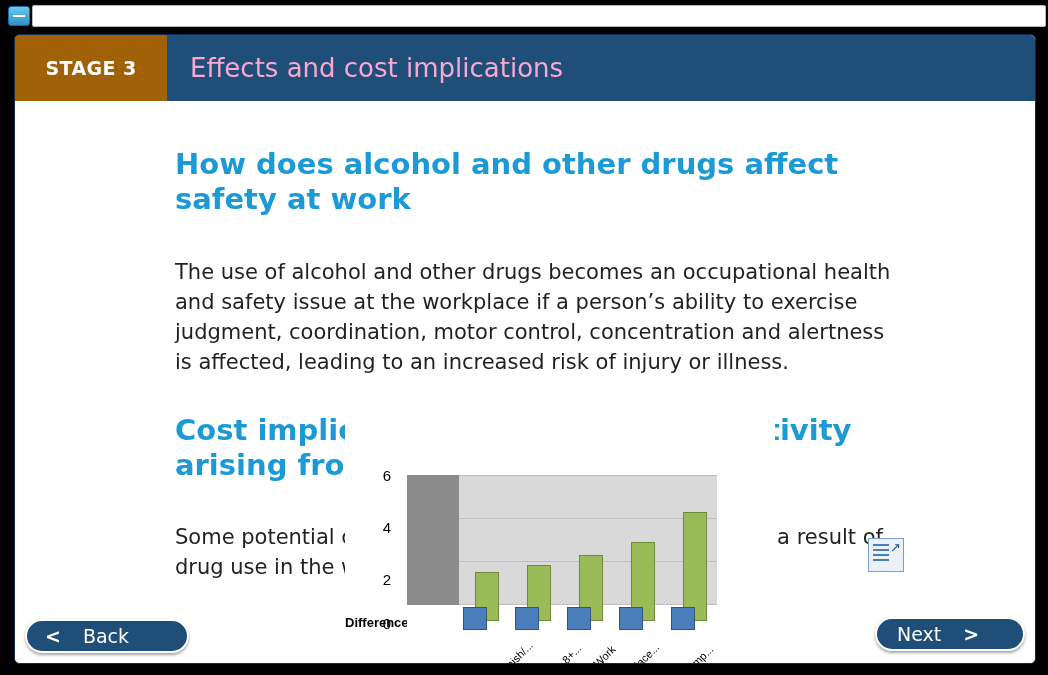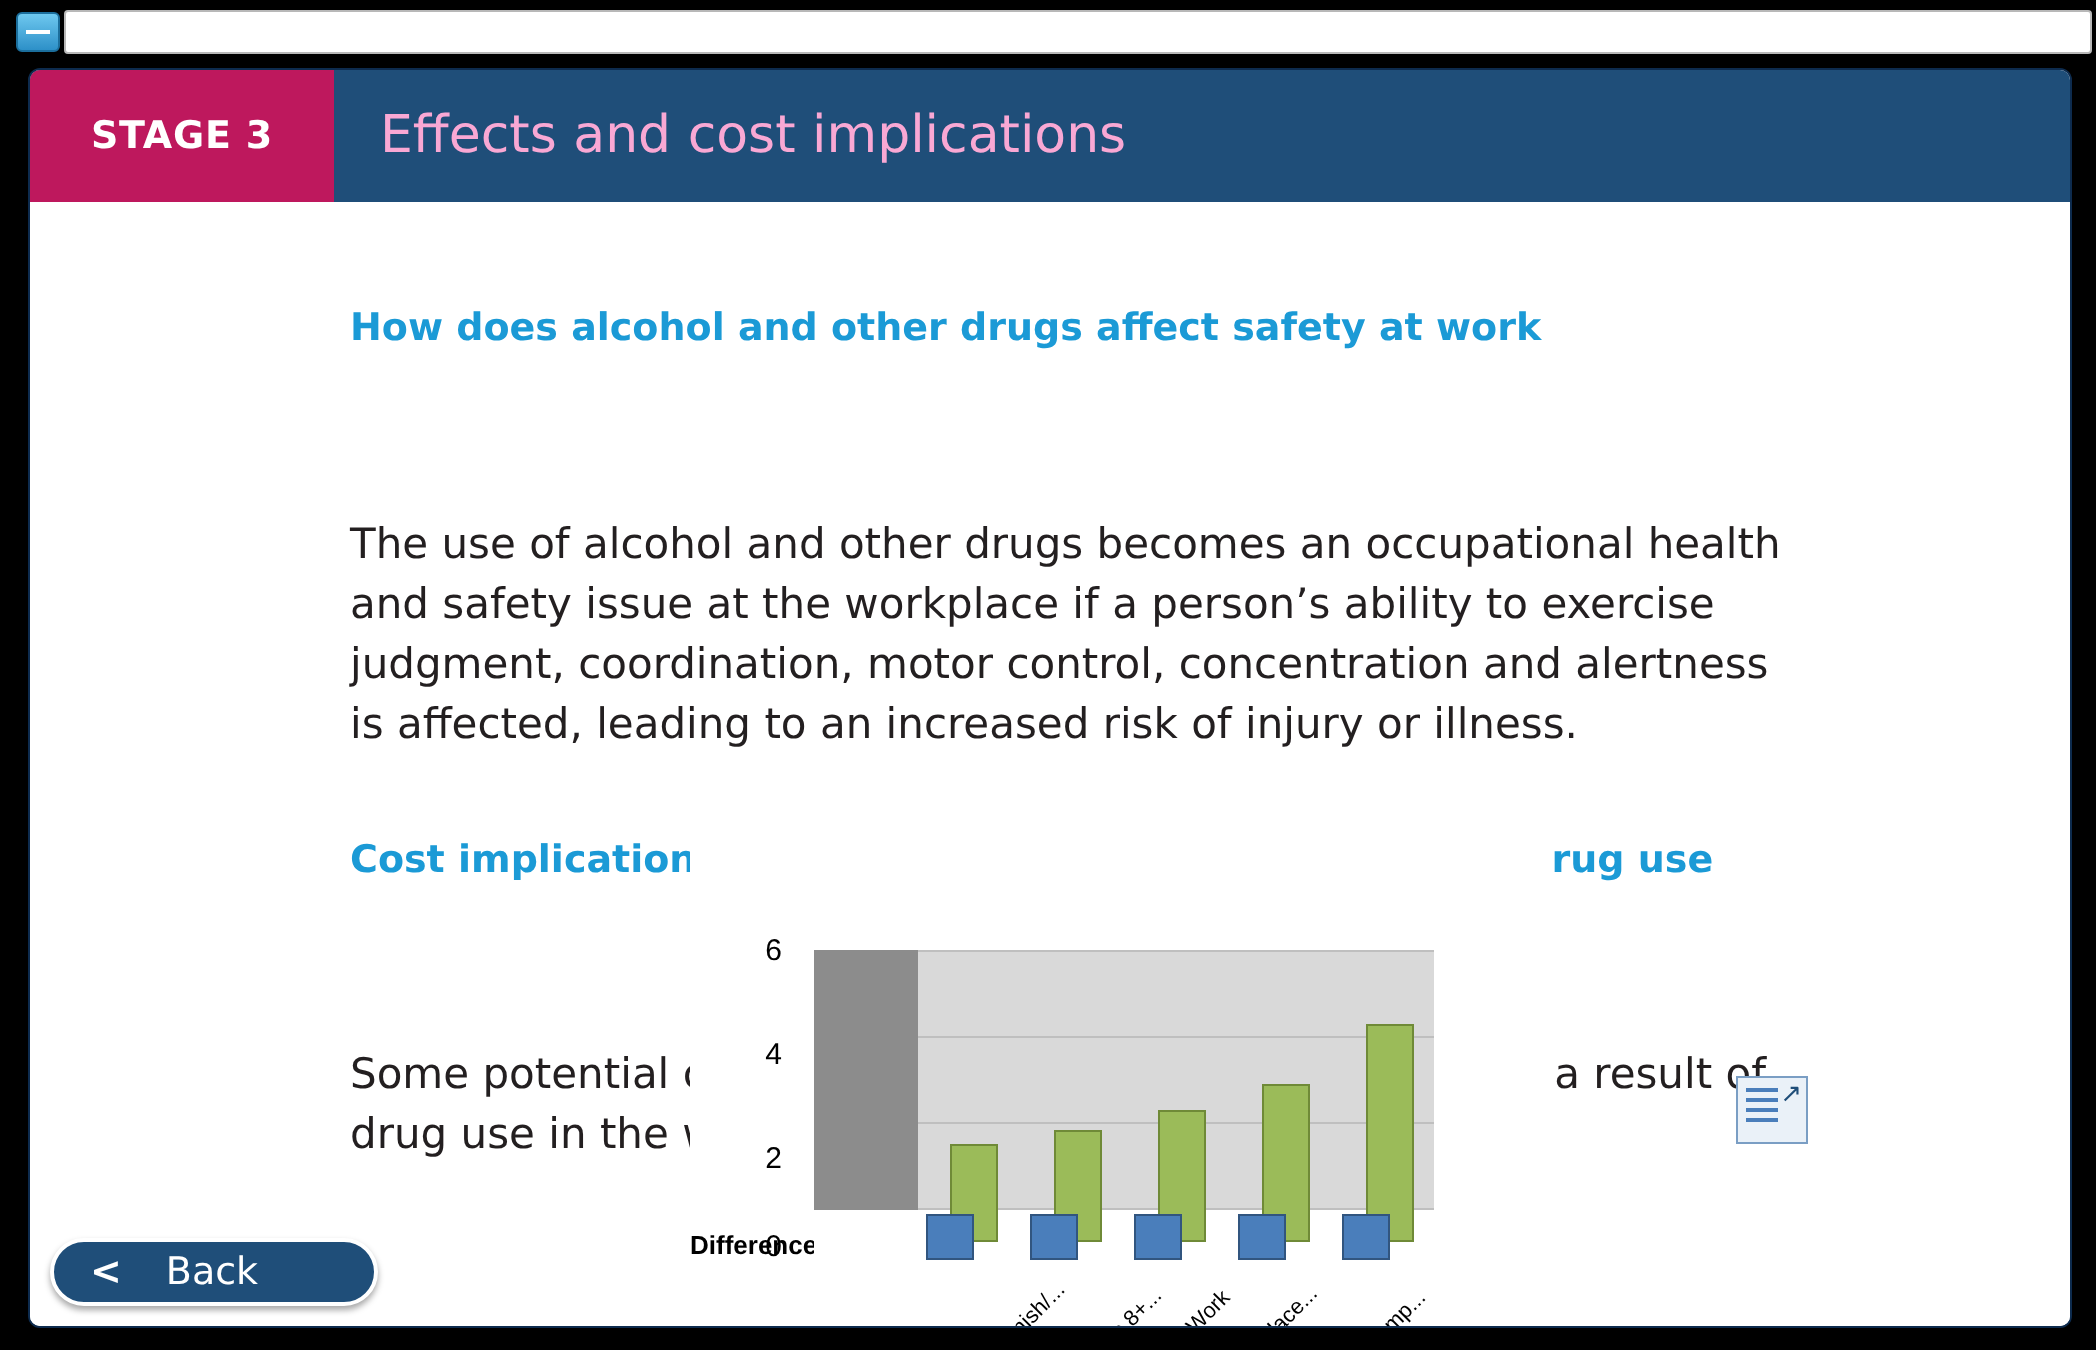--- a/index.html
+++ b/index.html
@@ -73,21 +73,21 @@
     width: 1020px;
     height: 66px;
     background: #1f4e79;
     border-bottom: 2px solid #ffffff;
   }
   .stage-badge {
     position: absolute;
     left: 0; top: 0;
     width: 152px;
     height: 66px;
-    background: #be185d;
+    background: #a16207;
     display: flex;
     align-items: center;
     justify-content: center;
     color: #ffffff;
     font-size: 19px;
     font-weight: bold;
     letter-spacing: 0.4px;
   }
   .header-title {
     position: absolute;
@@ -123,21 +123,21 @@
     left: 0; top: 68px;
     width: 1020px;
     height: 560px;
     background: #ffffff;
   }
   .h2 {
     position: absolute;
     left: 160px;
     width: 700px;
     color: #1b9ad6;
-    font-size: 19px;
+    font-size: 29px;
     font-weight: bold;
     line-height: 35px;
   }
   #heading1 { top: 44px; }
   #heading2 { top: 310px; }
 
   .para {
     position: absolute;
     left: 160px;
     width: 720px;
@@ -375,16 +375,20 @@
             <i></i>
             <i></i>
         </span>
         <span class="arrow">↗</span>
       </div>
 
       <div class="nav-btn" id="back-button">
         <span class="chev">&lt;</span>
         <span>Back</span>
       </div>
+      <div class="nav-btn" id="next-button">
+        <span>Next</span>
+        <span class="chev">&gt;</span>
+      </div>
 
     </div>
   </div>
 </div>
 
 </body></html>

